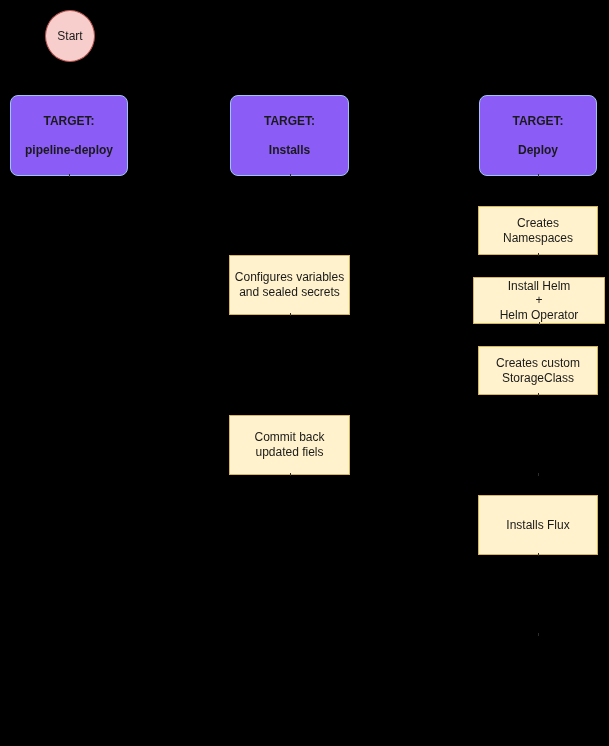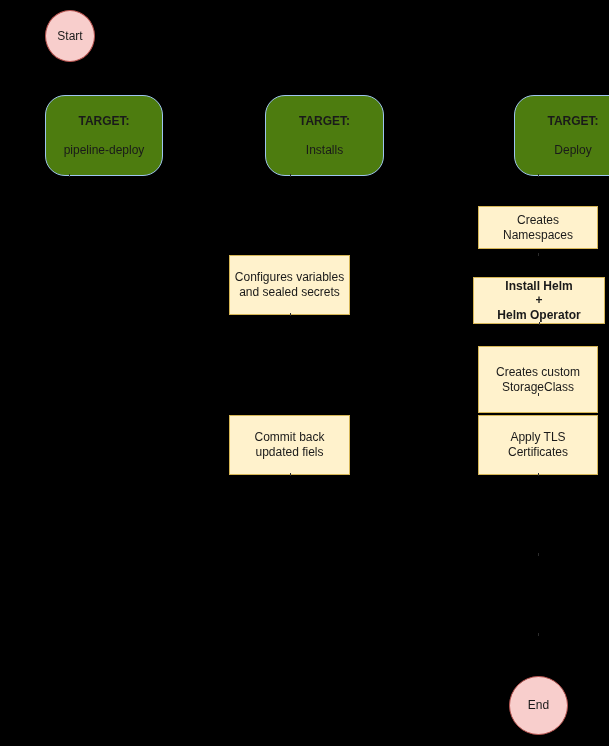--- a/index.html
+++ b/index.html
@@ -28,43 +28,42 @@
     font-size: 12px;
     white-space: pre-line;
   }
   .node-terminator {
     border-radius: 50%;
     background: #f8cecc;
     border: 1px solid #b85450;
     font-size: 12px;
   }
   .node-target {
-    background: #4d7c0f;
+    background: #8b5cf6;
     border: 1px solid #9ec5ef;
-    border-radius: 20px;
-    margin-left: 35px;
+    border-radius: 8px;
   }
   .node-step {
     background: #fff2cc;
     border: 1px solid #d6b656;
     border-radius: 0;
   }
   .node-label {
     display: block;
     width: 100%;
     padding: 0 4px;
     box-sizing: border-box;
   }
   .target-title {
     display: block;
     font-weight: bold;
   }
   .target-sub {
     display: block;
-    font-weight: normal;
+    font-weight: bold;
   }
   .edge-stub {
     position: absolute;
     width: 1px;
     height: 3px;
     background: #2b2b2b;
   }
 </style>
 </head>
 <body>
@@ -98,41 +97,37 @@
 
   <div class="node node-step" id="node-configure-step-0" style="left: 229px; top: 255px; width: 121px; height: 60px;">
     <span class="node-label">Configures variables
 and sealed secrets</span>
   </div>
   <div class="node node-step" id="node-configure-step-1" style="left: 229px; top: 415px; width: 121px; height: 60px;">
     <span class="node-label">Commit back
 updated fiels</span>
   </div>
 
-  <div class="node node-step" id="node-deploy-step-0" style="left: 478px; top: 206px; width: 120px; height: 43px;">
+  <div class="node node-step" id="node-deploy-step-0" style="left: 478px; top: 206px; width: 120px; height: 49px;">
     <span class="node-label">Creates
 Namespaces</span>
   </div>
-  <div class="node node-step" id="node-deploy-step-1" style="left: 473px; top: 277px; width: 132px; height: 47px; font-weight: bold;">
+  <div class="node node-step" id="node-deploy-step-1" style="left: 473px; top: 277px; width: 132px; height: 47px;">
     <span class="node-label">Install Helm
 +
 Helm Operator</span>
   </div>
-  <div class="node node-step" id="node-deploy-step-2" style="left: 478px; top: 346px; width: 120px; height: 67px; align-items: center;">
+  <div class="node node-step" id="node-deploy-step-2" style="left: 478px; top: 346px; width: 120px; height: 49px; align-items: center;">
     <span class="node-label">Creates custom
 StorageClass</span>
   </div>
-  <div class="node node-step" id="node-deploy-step-3" style="left: 478px; top: 415px; width: 120px; height: 60px;">
-    <span class="node-label">Apply TLS
-Certificates</span>
+  <div class="node node-step" id="node-deploy-step-4" style="left: 478px; top: 495px; width: 120px; height: 60px;">
+    <span class="node-label">Installs Flux</span>
   </div>
 
-  <div class="node node-terminator" id="node-end" style="left: 509px; top: 676px; width: 59px; height: 59px;">
-    <span class="node-label">End</span>
-  </div>
 
   <div id="edge-stubs">
       <div class="edge-stub" style="left: 69px; top: 174px;"></div>
       <div class="edge-stub" style="left: 290px; top: 174px;"></div>
       <div class="edge-stub" style="left: 538px; top: 174px;"></div>
       <div class="edge-stub" style="left: 290px; top: 313px;"></div>
       <div class="edge-stub" style="left: 290px; top: 473px;"></div>
       <div class="edge-stub" style="left: 538px; top: 253px;"></div>
       <div class="edge-stub" style="left: 539px; top: 322px;"></div>
       <div class="edge-stub" style="left: 538px; top: 393px;"></div>

